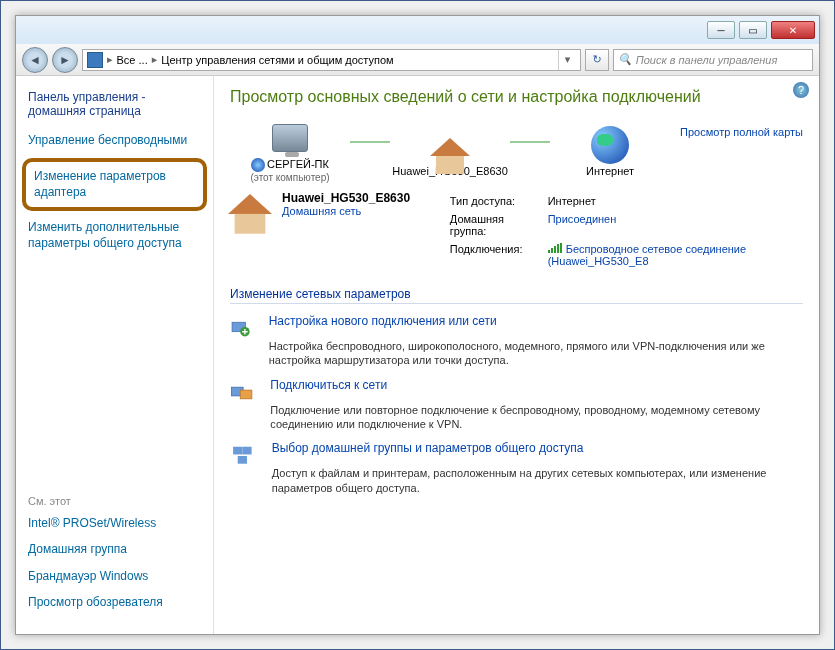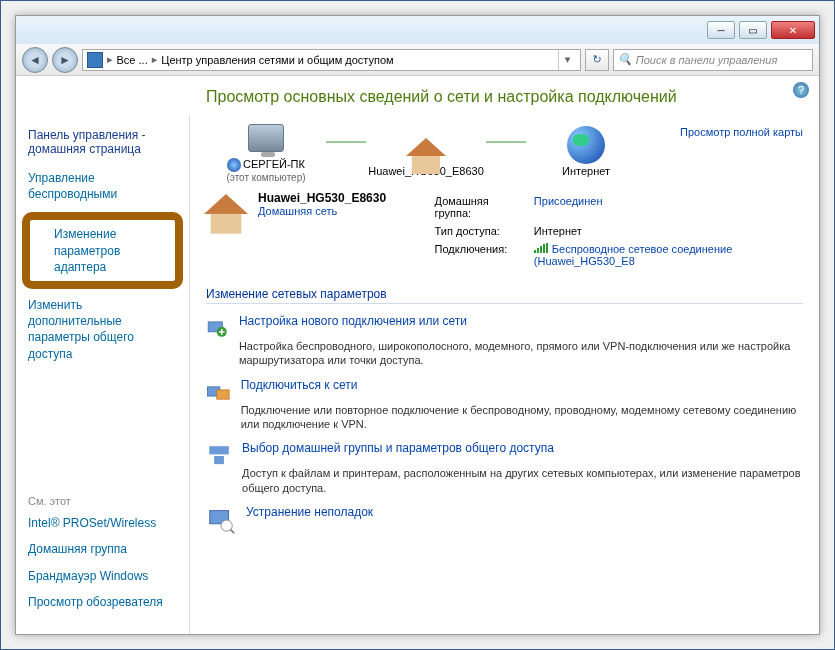--- a/index.html
+++ b/index.html
@@ -18,24 +18,24 @@
 .addrbar { flex: 1; height: 22px; border: 1px solid #aaa; background: #fff; display: flex; align-items: center; padding: 0 4px; gap: 4px; overflow: hidden; }
 .addr-icon { width: 16px; height: 16px; background: #3a7abd; border: 1px solid #2a5a8d; }
 .addr-seg { white-space: nowrap; }
 .addr-arr { color: #666; }
 .addrdrop { width: 18px; height: 20px; border-left: 1px solid #ccc; display: flex; align-items: center; justify-content: center; color: #666; }
 .refresh { width: 24px; height: 22px; border: 1px solid #aaa; background: linear-gradient(#fff,#e8e8e8); display: flex; align-items: center; justify-content: center; color: #2a5aa0; }
 .searchbox { width: 200px; height: 22px; border: 1px solid #aaa; background: #fff; display: flex; align-items: center; padding: 0 4px; color: #888; font-style: italic; gap: 4px; }
 
 
 .body { display: flex; height: calc(100% - 60px); }
-.sidebar { width: 174px; background: #fff; border-right: 1px solid #e0e0e0; padding: 14px 12px; display: flex; flex-direction: column; margin-top: 38px; }
+.sidebar { width: 198px; background: #fff; border-right: 1px solid #e0e0e0; padding: 14px 12px; display: flex; flex-direction: column; }
 .sb-home { color: #1a3e8c; font-size: 12px; margin-bottom: 14px; }
 .sb-link { color: #0369a1; font-size: 12px; margin-bottom: 10px; cursor: pointer; line-height: 1.35; }
-.sb-link.hl { border: 8px solid #a16207; border-radius: 10px; padding: 6px 24px; margin-bottom: 8px; margin-left: -6px; margin-right: -6px; }
+.sb-link.hl { border: 4px solid #a16207; border-radius: 10px; padding: 6px 8px; margin-bottom: 8px; margin-left: -6px; margin-right: -6px; }
 .sb-spacer { flex: 1; }
 .sb-sec { color: #888; margin-bottom: 8px; }
 
 .main { flex: 1; background: #fff; padding: 12px 16px 12px 16px; overflow: hidden; position: relative; }
 .helpicon { position: absolute; right: 10px; top: 6px; width: 16px; height: 16px; border-radius: 50%; background: radial-gradient(#8cd, #36a); color: #fff; font-size: 11px; display: flex; align-items: center; justify-content: center; }
 h1 { color: #4d7c0f; font-weight: normal; font-size: 16px; margin-bottom: 12px; }
 .map { display: flex; align-items: center; margin-bottom: 4px; }
 .map-node { display: flex; flex-direction: column; align-items: center; width: 120px; }
 .map-icon { width: 40px; height: 40px; display: flex; align-items: center; justify-content: center; }
 .map-line { flex: 0 0 40px; border-top: 2px solid #9c9; margin-top: -18px; }
@@ -51,21 +51,21 @@
 .nethouse { width: 44px; height: 44px; }
 .netname { font-weight: bold; font-size: 12px; }
 .nettype { color: #0645ad; cursor: pointer; }
 .netright { font-size: 11px; }
 .netright table td { padding: 2px 8px 2px 0; vertical-align: top; }
 .netright a { color: #0645ad; cursor: pointer; }
 .sigbars { display: inline-flex; align-items: flex-end; gap: 1px; height: 10px; margin-right: 4px; }
 .sigbars span { width: 2px; background: #2c9a2c; }
 .sigbars span:nth-child(1){height:3px} .sigbars span:nth-child(2){height:5px} .sigbars span:nth-child(3){height:7px} .sigbars span:nth-child(4){height:9px} .sigbars span:nth-child(5){height:10px}
 
-.task { display: flex; gap: 10px; margin: 10px 0; }
+.task { display: flex; gap: 17px; margin: 10px 0; }
 .task-title { color: #0645ad; font-size: 12px; cursor: pointer; }
 .task-desc { color: #333; font-size: 11px; margin-top: 11px; line-height: 1.3; }
 
 
 .ic-monitor { background: linear-gradient(#bcd, #789); border: 1px solid #678; border-radius: 3px; position: relative; }
 .ic-monitor::after { content:""; position:absolute; bottom:-6px; left:12px; width:14px; height:5px; background:#aaa; border-radius:2px; }
 .ic-house { width: 0; height: 0; border-left: 20px solid transparent; border-right: 20px solid transparent; border-bottom: 18px solid #c97b3f; position: relative; margin-top:4px; }
 .ic-house::after { content:""; position:absolute; left:-14px; top:18px; width:28px; height:18px; background:#e8c79a; }
 .ic-globe { width: 38px; height: 38px; border-radius: 50%; background: radial-gradient(circle at 30% 30%, #8cf, #14a); position: relative; overflow: hidden; }
 .ic-globe::before { content:""; position:absolute; width:16px; height:12px; background:#3c8; border-radius:40%; top:8px; left:6px; }
@@ -156,26 +156,26 @@
               </div>
       <div>
         <div class="netname">Huawei_HG530_E8630</div>
         <a class="nettype">Домашняя сеть</a>
       </div>
     </div>
     <div class="netright">
       <table>
         <tbody>
                   <tr>
+                    <td>Тип доступа:</td>
+                    <td>Интернет</td>
+                  </tr>
+        <tr>
                     <td>Домашняя группа:</td>
                     <td><a>Присоединен</a></td>
-                  </tr>
-        <tr>
-                    <td>Тип доступа:</td>
-                    <td>Интернет</td>
                   </tr>
         <tr>
                     <td>Подключения:</td>
                     <td><span class="sigbars">
                         <span></span>
                         <span></span>
                         <span></span>
                         <span></span>
                         <span></span>
                       </span><a>Беспроводное сетевое соединение (Huawei_HG530_E8</a></td>
@@ -217,28 +217,18 @@
               <rect x="4" y="4" width="12" height="10" fill="#6a9bd8"></rect>
               <rect x="16" y="4" width="12" height="10" fill="#6a9bd8"></rect>
               <rect x="10" y="16" width="12" height="10" fill="#6a9bd8"></rect>
             </svg>
     <div>
       <div class="task-title">Выбор домашней группы и параметров общего доступа</div>
       <div class="task-desc">Доступ к файлам и принтерам, расположенным на других сетевых компьютерах, или изменение параметров общего доступа.</div>
     </div>
   </div>
 
-  <div class="task">
-    <svg class="taskicon" viewBox="0 0 32 32">
-              <rect x="4" y="6" width="20" height="14" fill="#6a9bd8" stroke="#3a6aa8"></rect>
-              <circle cx="22" cy="22" r="6" fill="#fff" stroke="#888"></circle>
-              <path d="M26 26l4 4" stroke="#888" stroke-width="2"></path>
-            </svg>
-    <div>
-      <div class="task-title">Устранение неполадок</div>
-    </div>
-  </div>
 
 </div>
 </div>
 
 </div>
 </div>
 
 </body></html>

